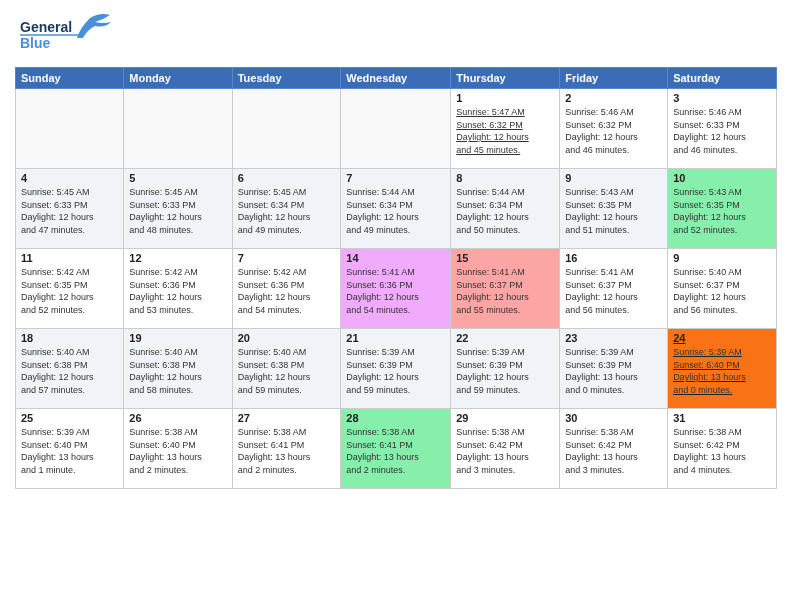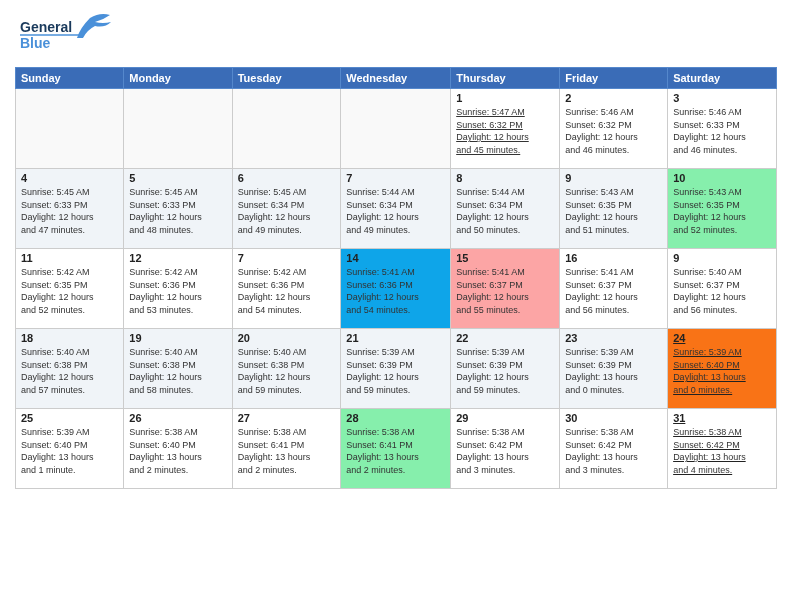--- a/index.html
+++ b/index.html
@@ -161,21 +161,21 @@
 Daylight: 12 hours
 and 53 minutes.</div>
           </td>
           <td style="background: rgb(255, 255, 255);">
             <div class="day-num">7</div>
             <div class="day-info" style="white-space: pre-line;">Sunrise: 5:42 AM
 Sunset: 6:36 PM
 Daylight: 12 hours
 and 54 minutes.</div>
           </td>
-          <td style="background: #0ea5e9;">
+          <td style="background: #f0abfc;">
             <div class="day-num">14</div>
             <div class="day-info" style="white-space: pre-line;">Sunrise: 5:41 AM
 Sunset: 6:36 PM
 Daylight: 12 hours
 and 54 minutes.</div>
           </td>
           <td style="background: #fca5a5;">
             <div class="day-num">15</div>
             <div class="day-info" style="white-space: pre-line;">Sunrise: 5:41 AM
 Sunset: 6:37 PM
@@ -284,21 +284,21 @@
 Daylight: 13 hours
 and 3 minutes.</div>
           </td>
           <td style="background: rgb(255, 255, 255);">
             <div class="day-num">30</div>
             <div class="day-info" style="white-space: pre-line;">Sunrise: 5:38 AM
 Sunset: 6:42 PM
 Daylight: 13 hours
 and 3 minutes.</div>
           </td>
-          <td style="background: rgb(255, 255, 255); text-decoration: underline;">
+          <td style="background: rgb(255, 255, 255);">
             <div class="day-num">31</div>
             <div class="day-info" style="white-space: pre-line;">Sunrise: 5:38 AM
 Sunset: 6:42 PM
 Daylight: 13 hours
 and 4 minutes.</div>
           </td>
         </tr>
       </tbody>
   </table>
 </div>

